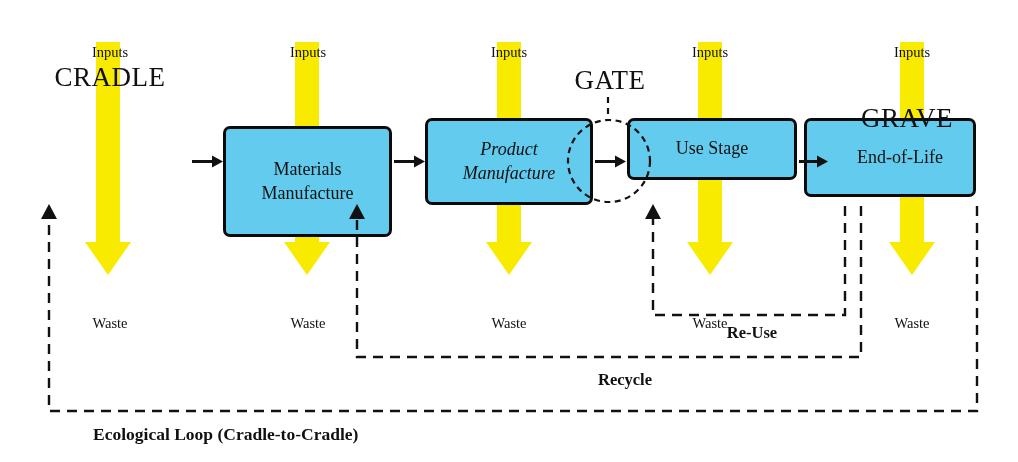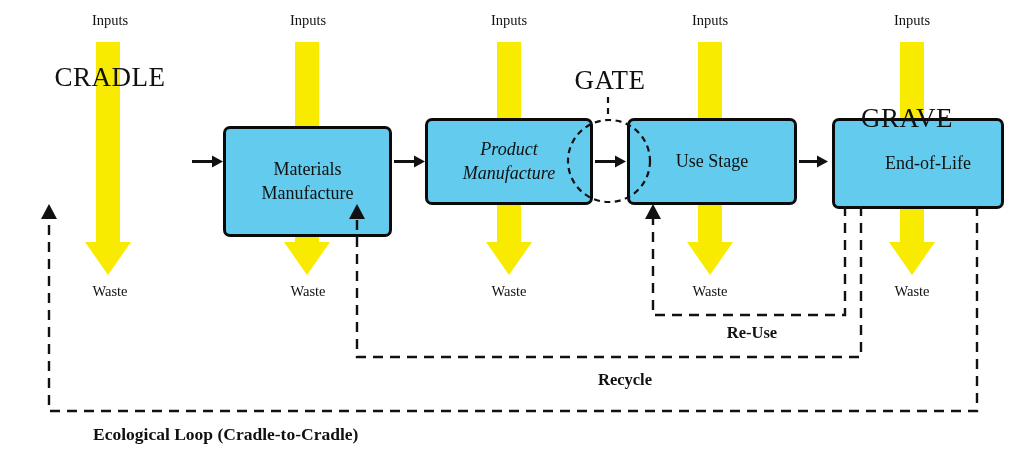--- a/index.html
+++ b/index.html
@@ -56,20 +56,21 @@
     letter-spacing: 0.5px;
     white-space: nowrap;
     color: var(--text-black);
   }
   .io-label {
     position: absolute;
     transform: translateX(-50%);
     font-size: 14.5px;
     white-space: nowrap;
     color: var(--text-black);
+    margin-top: 32px;
   }
   .loop-label {
     position: absolute;
     font-weight: 600;
     font-size: 16.5px;
     white-space: nowrap;
     color: var(--text-black);
   }
   .loop-label.centered { transform: translateX(-50%); }
   .eco-label { font-size: 17.5px; }
@@ -89,24 +90,24 @@
     <path fill="var(--flow-yellow)" d="M900,42 H924 V242 H935 L912,275 L889,242 H900 Z"></path>
   </svg>
 
   <div class="layer boxes-layer">
     <div class="stage-box" style="left:223px;top:126px;width:169px;height:111px;">
       <span class="stage-label">Materials Manufacture</span>
     </div>
     <div class="stage-box" style="left:425px;top:118px;width:168px;height:87px;font-style:italic;">
       <span class="stage-label">Product Manufacture</span>
     </div>
-    <div class="stage-box" style="left:627px;top:118px;width:170px;height:87px;">
+    <div class="stage-box" style="left:627px;top:118px;width:170px;height:62px;">
       <span class="stage-label">Use Stage</span>
     </div>
-    <div class="stage-box" style="left:832px;top:118px;width:172px;height:91px;padding-left:20px;">
+    <div class="stage-box" style="left:804px;top:118px;width:172px;height:79px;padding-left:20px;">
       <span class="stage-label">End-of-Life</span>
     </div>
   </div>
 
   <svg class="layer connect-layer" viewBox="0 0 1018 462">
 
     <g stroke="var(--line-black)" fill="var(--line-black)">
       <line x1="192" y1="161.5" x2="212" y2="161.5" stroke-width="3"></line>
       <polygon points="212,155.5 212,167.5 223,161.5" stroke="none"></polygon>
     </g>

